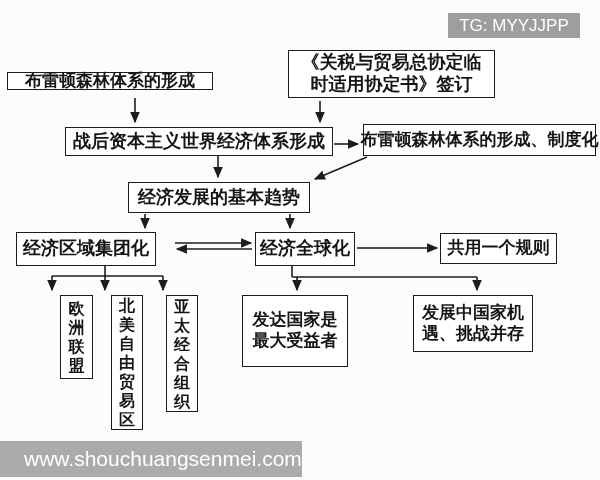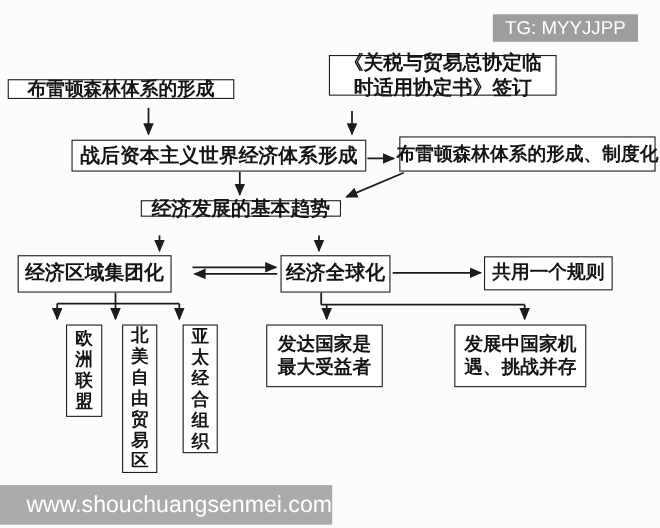--- a/index.html
+++ b/index.html
@@ -75,52 +75,52 @@
         <line x1="292" y1="266" x2="292" y2="277"></line>
         <line x1="292" y1="277" x2="477" y2="277"></line>
         <line x1="297" y1="277" x2="297" y2="290" marker-end="url(#ah)"></line>
         <line x1="477" y1="277" x2="477" y2="290" marker-end="url(#ah)"></line>
       </g>
     </g>
   </svg>
 
   <div class="box fs17" style="left:7px;top:72px;width:206px;height:18px">布雷顿森林体系的形成</div>
 
-  <div class="box fs18 two-line" style="left:299px;top:50px;width:207px;height:37px">
+  <div class="box fs18 two-line" style="left:288px;top:50px;width:207px;height:48px">
     <div>
       <span class="ln">《关税与贸易总协定临</span>
       <span class="ln">时适用协定书》签订</span>
     </div>
   </div>
 
   <div class="box fs18" style="left:65px;top:127px;width:268px;height:29px">战后资本主义世界经济体系形成</div>
 
   <div class="box fs17" style="left:363px;top:124px;width:233px;height:32px">布雷顿森林体系的形成、制度化</div>
 
-  <div class="box fs18" style="left:128px;top:182px;width:182px;height:15px">经济发展的基本趋势</div>
+  <div class="box fs18" style="left:128px;top:182px;width:182px;height:31px">经济发展的基本趋势</div>
 
   <div class="box fs18" style="left:16px;top:232px;width:140px;height:34px">经济区域集团化</div>
 
   <div class="box fs18" style="left:255px;top:232px;width:100px;height:34px">经济全球化</div>
 
   <div class="box fs17" style="left:440px;top:233px;width:117px;height:31px">共用一个规则</div>
 
   <div class="box vbox" style="left:37px;top:295px;width:33px;height:84px">
     <span class="vtext">欧洲联盟</span>
   </div>
 
   <div class="box vbox" style="left:88px;top:295px;width:32px;height:135px">
     <span class="vtext">北美自由贸易区</span>
   </div>
 
   <div class="box vbox" style="left:143px;top:295px;width:32px;height:117px">
     <span class="vtext">亚太经合组织</span>
   </div>
 
-  <div class="box fs17 two-line" style="left:242px;top:295px;width:106px;height:57px">
+  <div class="box fs17 two-line" style="left:242px;top:295px;width:106px;height:72px">
     <div>
       <span class="ln">发达国家是</span>
       <span class="ln">最大受益者</span>
     </div>
   </div>
 
   <div class="box fs17 two-line" style="left:413px;top:295px;width:120px;height:57px">
     <div>
       <span class="ln">发展中国家机</span>
       <span class="ln">遇、挑战并存</span>

